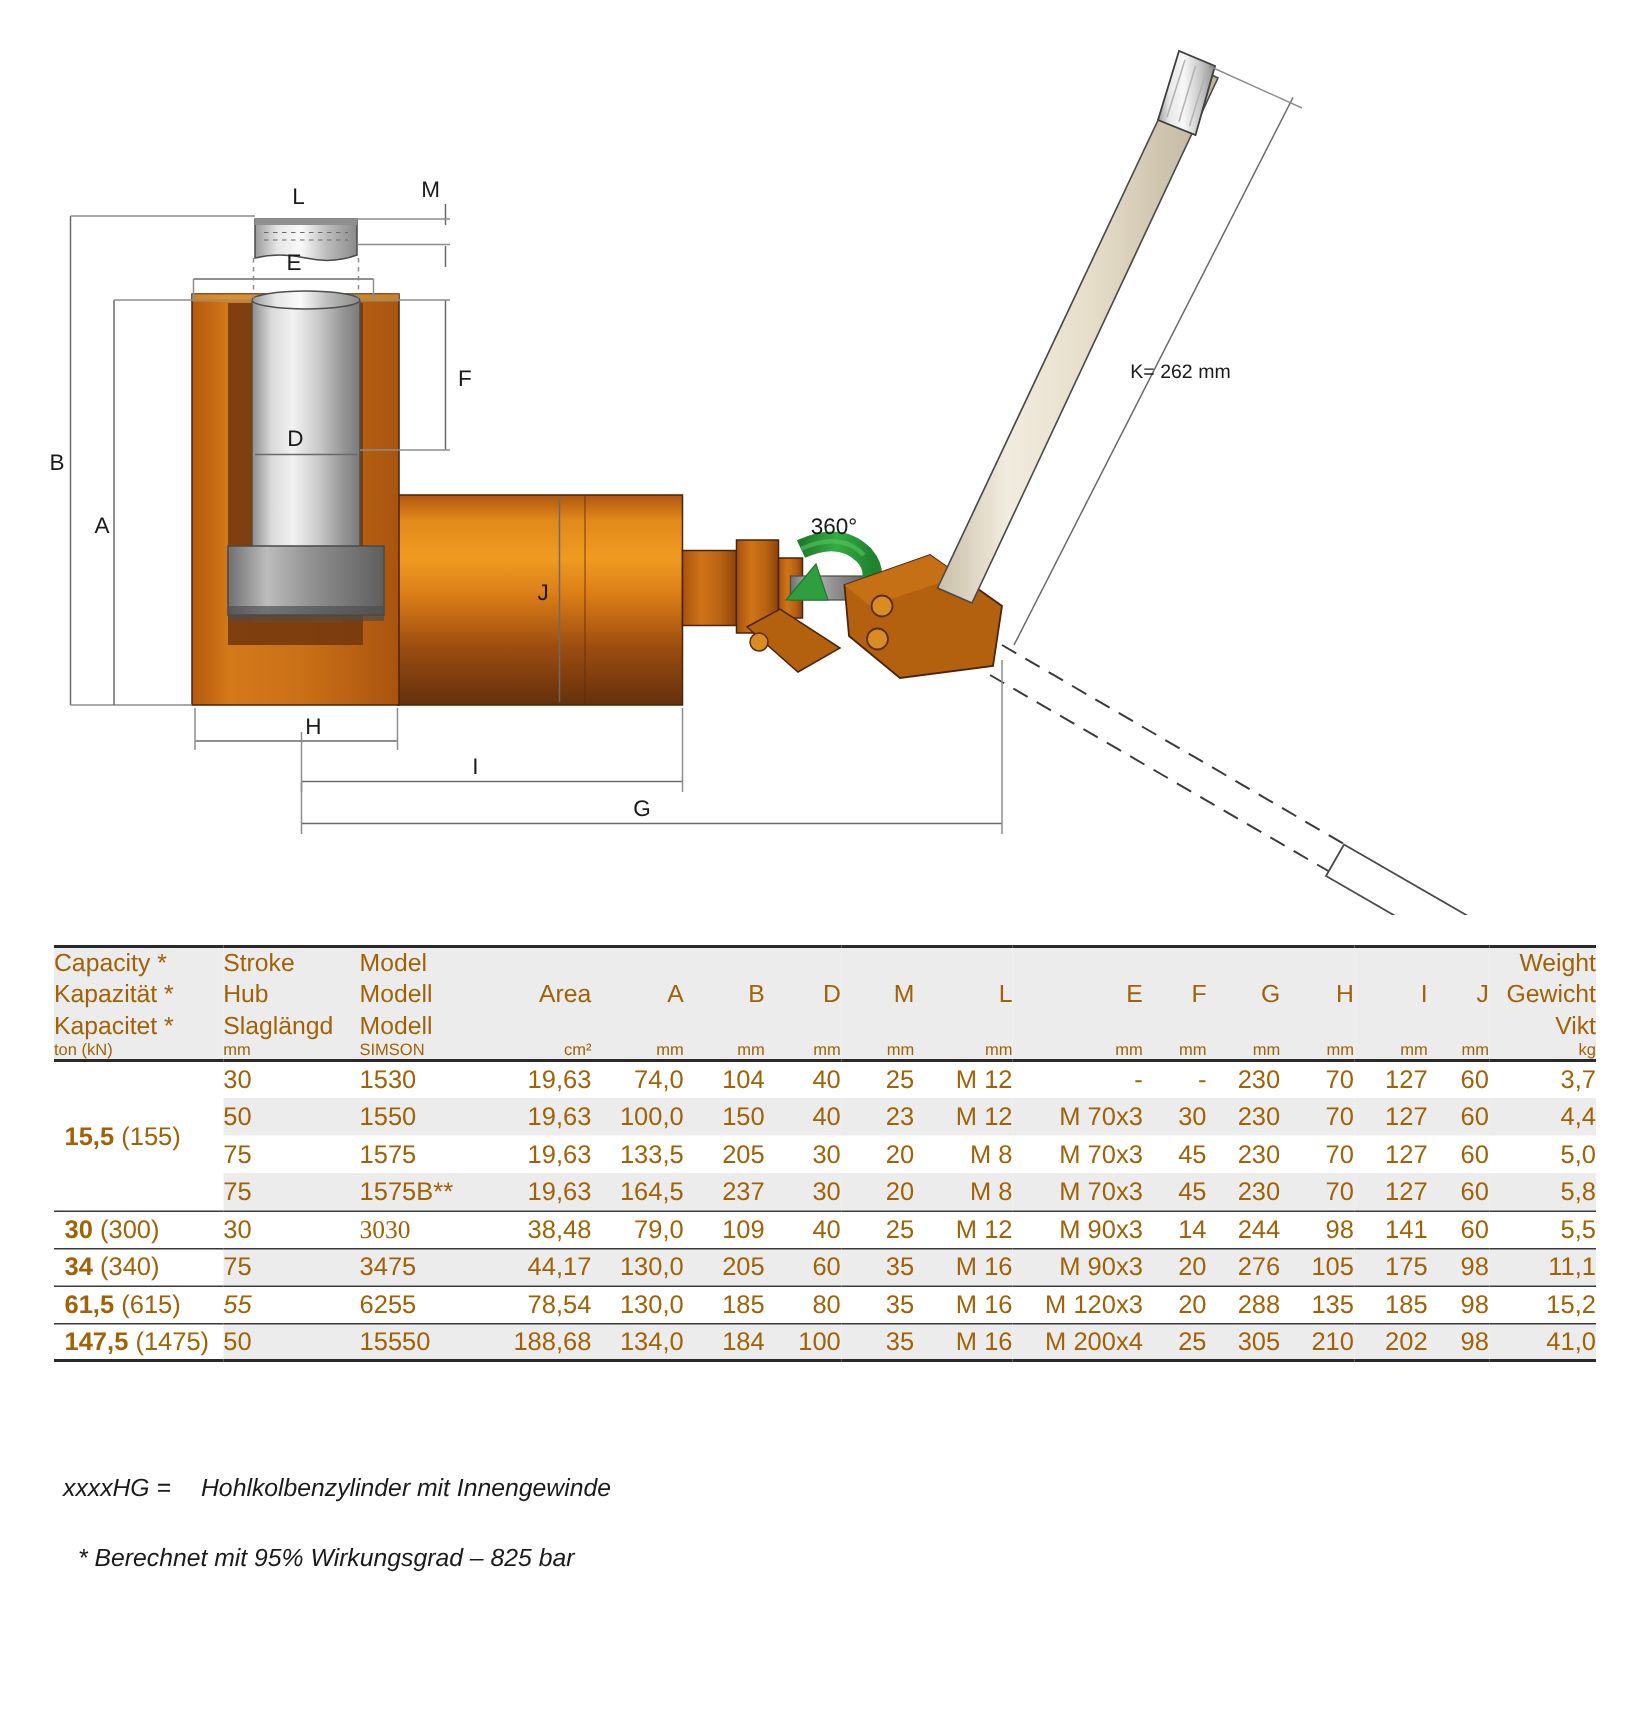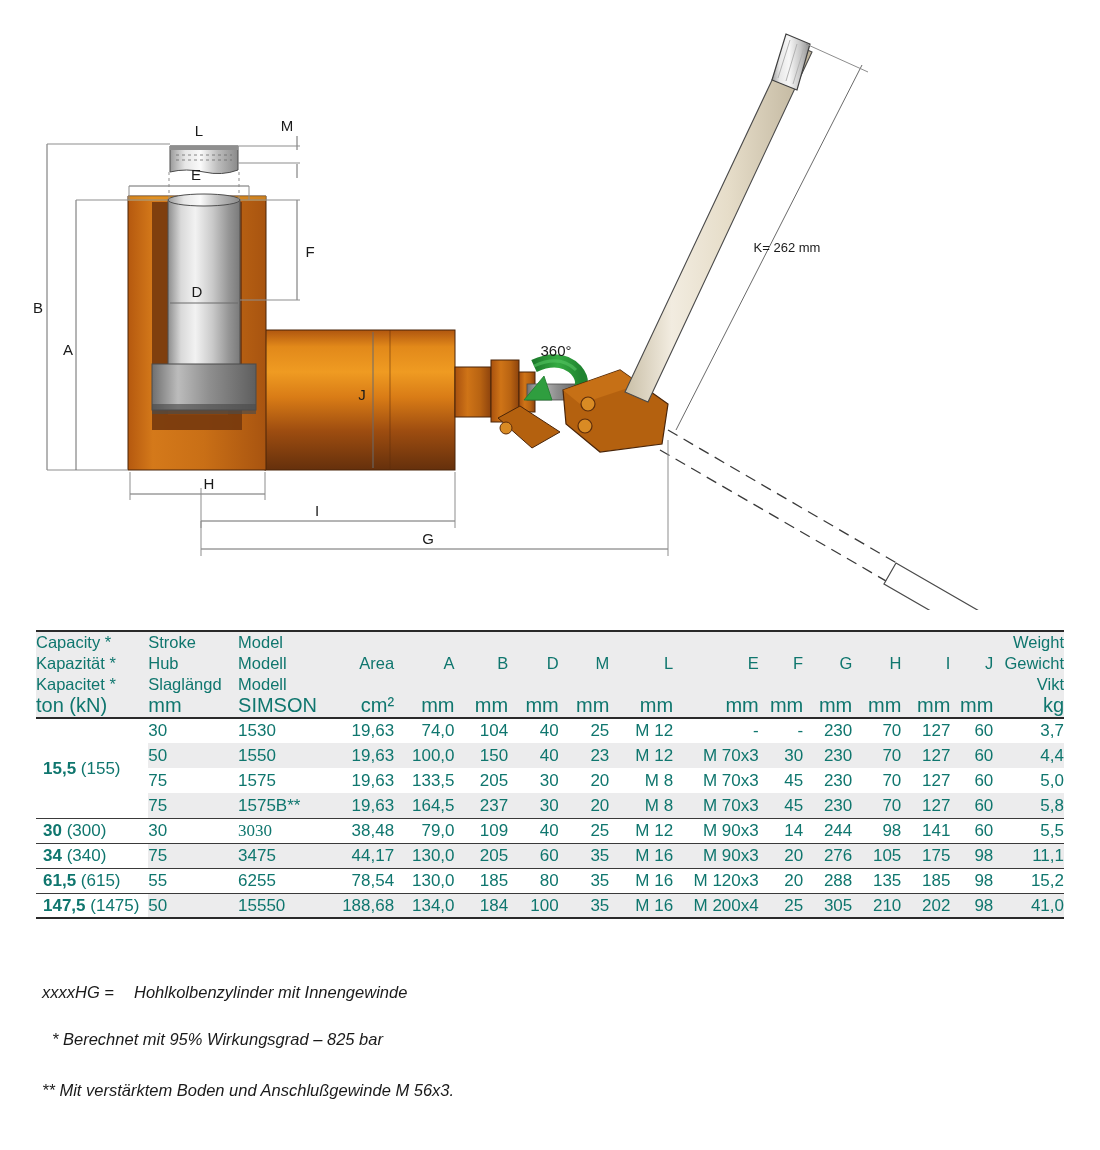--- a/index.html
+++ b/index.html
@@ -37,21 +37,21 @@
   
   #spec-table-wrap {
     position: absolute;
     left: 36px; top: 630px;
     width: 1028px;
   }
   table.spec {
     border-collapse: collapse;
     width: 1028px;
     font-size: 16.5px;
-    color: #0f766e;
+    color: #a16207;
   }
   table.spec th, table.spec td {
     padding: 0;
     font-weight: normal;
     vertical-align: middle;
     white-space: nowrap;
   }
 
   
   thead.hdr tr.hdr-top th { background: #ececed; }
@@ -60,21 +60,21 @@
   .hdr-cell {
     padding: 3px 7px 0 7px;
     line-height: 1.26;
     text-align: right;
     font-size: 16.5px;
   }
   .hdr-cell.left { text-align: left; }
   .hdr-unit-cell {
     padding: 9px 7px 7px 7px;
     text-align: right;
-    font-size: 20px;
+    font-size: 11px;
   }
   .hdr-unit-cell.left { text-align: left; }
 
   .rule-top { border-top: 2.5px solid #2a2a2a; }
   .rule-thick { border-bottom: 2.5px solid #2a2a2a; }
 
   td.cell {
     padding: 4px 7px 4px 7px;
     text-align: right;
     height: 25px;
@@ -472,21 +472,21 @@
           <td class="cell shade" style="border-bottom: 1.4px solid rgb(58, 58, 58);">M 90x3</td>
           <td class="cell shade" style="border-bottom: 1.4px solid rgb(58, 58, 58);">20</td>
           <td class="cell shade" style="border-bottom: 1.4px solid rgb(58, 58, 58); margin-top: 10px;">276</td>
           <td class="cell shade" style="border-bottom: 1.4px solid rgb(58, 58, 58);">105</td>
           <td class="cell shade" style="border-bottom: 1.4px solid rgb(58, 58, 58);">175</td>
           <td class="cell shade" style="border-bottom: 1.4px solid rgb(58, 58, 58);">98</td>
           <td class="cell shade" style="border-bottom: 1.4px solid rgb(58, 58, 58);">11,1</td>
         </tr>
         <tr>
           <td class="cell cap" rowspan="1" style="border-bottom: 1.4px solid rgb(58, 58, 58);"><span class="capbold">61,5</span><span> (615)</span></td>
-          <td class="cell left" style="border-bottom: 1.4px solid rgb(58, 58, 58);">55</td>
+          <td class="cell left" style="border-bottom: 1.4px solid rgb(58, 58, 58); font-style: italic;">55</td>
           <td class="cell left" style="border-bottom: 1.4px solid rgb(58, 58, 58);">6255</td>
           <td class="cell" style="border-bottom: 1.4px solid rgb(58, 58, 58);">78,54</td>
           <td class="cell" style="border-bottom: 1.4px solid rgb(58, 58, 58);">130,0</td>
           <td class="cell" style="border-bottom: 1.4px solid rgb(58, 58, 58);">185</td>
           <td class="cell" style="border-bottom: 1.4px solid rgb(58, 58, 58);">80</td>
           <td class="cell" style="border-bottom: 1.4px solid rgb(58, 58, 58);">35</td>
           <td class="cell" style="border-bottom: 1.4px solid rgb(58, 58, 58);">M 16</td>
           <td class="cell" style="border-bottom: 1.4px solid rgb(58, 58, 58);">M 120x3</td>
           <td class="cell" style="border-bottom: 1.4px solid rgb(58, 58, 58);">20</td>
           <td class="cell" style="border-bottom: 1.4px solid rgb(58, 58, 58);">288</td>
@@ -518,14 +518,13 @@
 </div>
 
 <div id="footnotes">
   <div class="fn-row">
     <span class="fn-key">xxxxHG =</span>
     <span class="fn-val">Hohlkolbenzylinder mit Innengewinde</span>
   </div>
   <div class="fn-gap-1"></div>
   <div class="fn-single fn-star">*  Berechnet mit 95% Wirkungsgrad – 825 bar</div>
   <div class="fn-gap-2"></div>
-  <div class="fn-single fn-dstar">** Mit verstärktem Boden und Anschlußgewinde M 56x3.</div>
 </div>
 
 </body></html>

